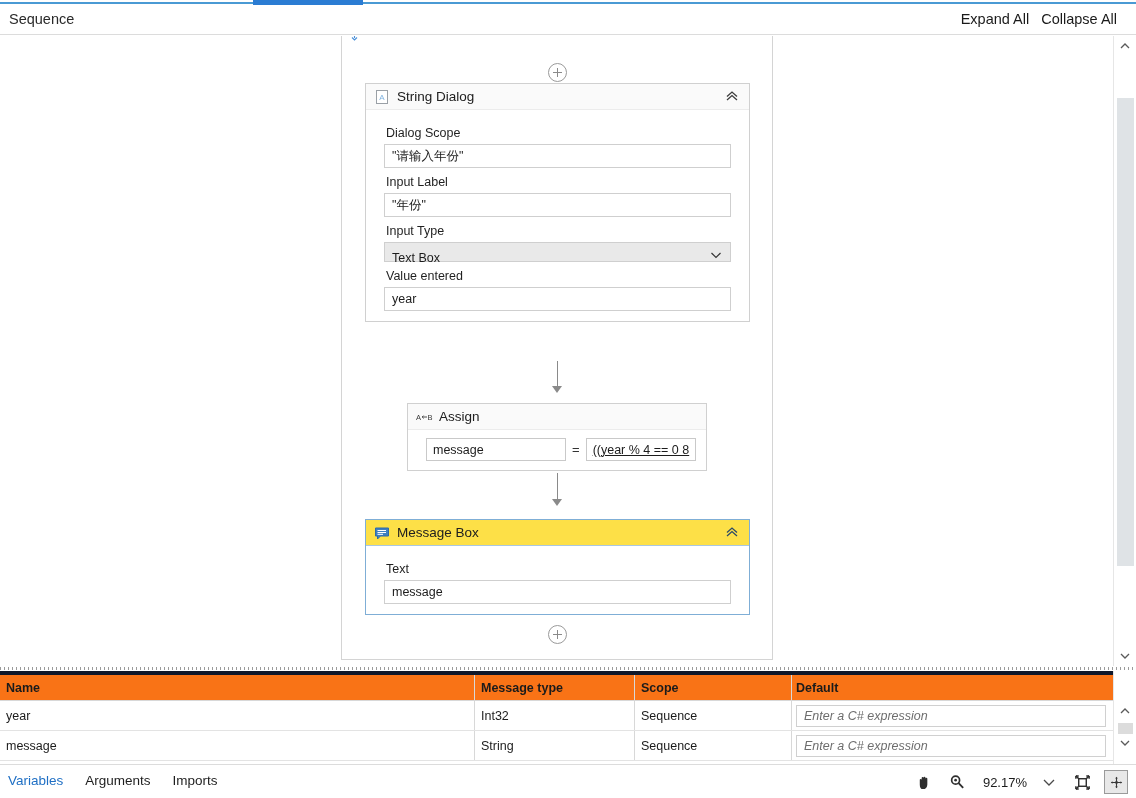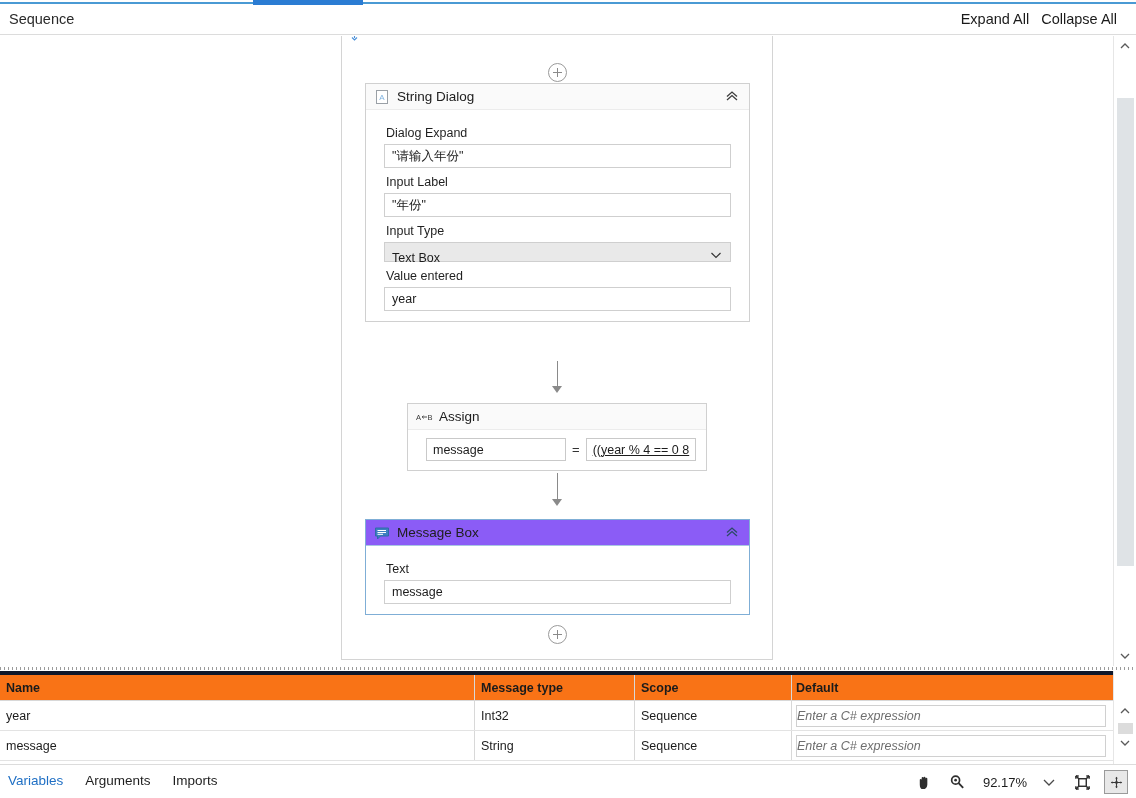--- a/index.html
+++ b/index.html
@@ -90,21 +90,21 @@
   }
   .activity.selected { border: 1px solid #7faed6; }
   .act-header {
     position: relative; height: 26px;
     background: #fafafa;
     border-bottom: 1px solid #ececec;
     display: flex; align-items: center;
     box-sizing: border-box;
   }
   .activity.selected .act-header {
-    background: #8b5cf6;
+    background: #fde047;
     border-bottom: 1px solid #a9c7e2;
   }
   .act-icon {
     width: 16px; height: 16px; margin-left: 8px; margin-right: 7px;
     flex: 0 0 auto; position: relative;
   }
   .act-title { font-size: 13.5px; color: #202020; }
   .act-collapse {
     position: absolute; right: 9px; top: 4px;
     width: 16px; height: 16px; cursor: pointer;
@@ -203,21 +203,21 @@
     border-right: 1px solid #d8d8d8;
     overflow: hidden; white-space: nowrap;
   }
   .c-name  { width: 475px; }
   .c-type  { width: 160px; }
   .c-scope { width: 157px; }
   .c-def   { width: 321px; border-right: none; padding-left: 4px; }
   .def-input {
     width: 310px; height: 22px; box-sizing: border-box;
     border: 1px solid #d0d0d0; background: #ffffff;
-    display: flex; align-items: center; 
+    display: flex; align-items: center; padding-left: 7px;
     font-style: italic; color: #6e6e6e; font-size: 12.5px;
   }
   .var-scroll {
     position: absolute; right: 0; top: 0; width: 23px; height: 93px;
     border-left: 1px solid #e6e6e6; box-sizing: border-box; background:#ffffff;
   }
   .var-scroll .arrow {
     position: absolute; left: 0; width: 22px; height: 20px;
     display: flex; align-items: center; justify-content: center; cursor: pointer;
   }
@@ -287,21 +287,21 @@
         </span>
         <span class="act-title">String Dialog</span>
         <span class="act-collapse">
           <svg viewBox="0 0 16 16" width="16" height="16">
             <path d="M3 8.5 L8 4 L13 8.5 M3 12 L8 7.5 L13 12" stroke="#3d3d3d" fill="none" stroke-width="1.3"></path>
           </svg>
         </span>
       </div>
       <div class="act-body">
 
-        <div class="field-label">Dialog Expand</div>
+        <div class="field-label">Dialog Scope</div>
         <div class="field-input">"请输入年份"</div>
 
         <div class="field-label">Input Label</div>
         <div class="field-input">"年份"</div>
 
         <div class="field-label">Input Type</div>
         <div class="field-select">
           <span>Text Box</span>
           <span class="chev">
             <svg viewBox="0 0 12 12" width="12" height="12">

